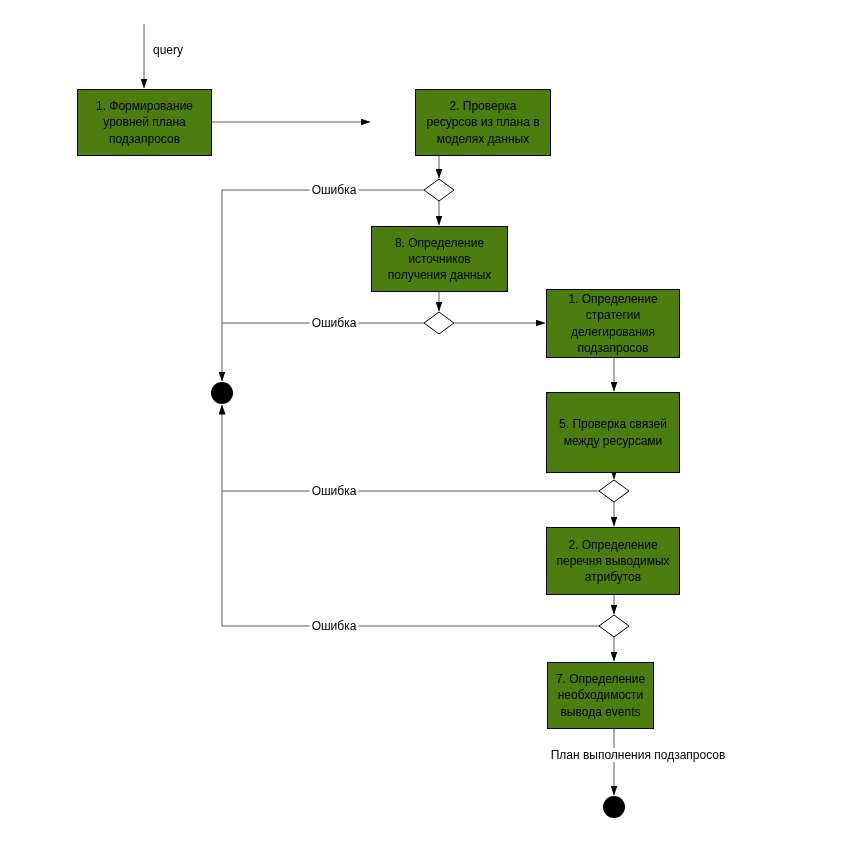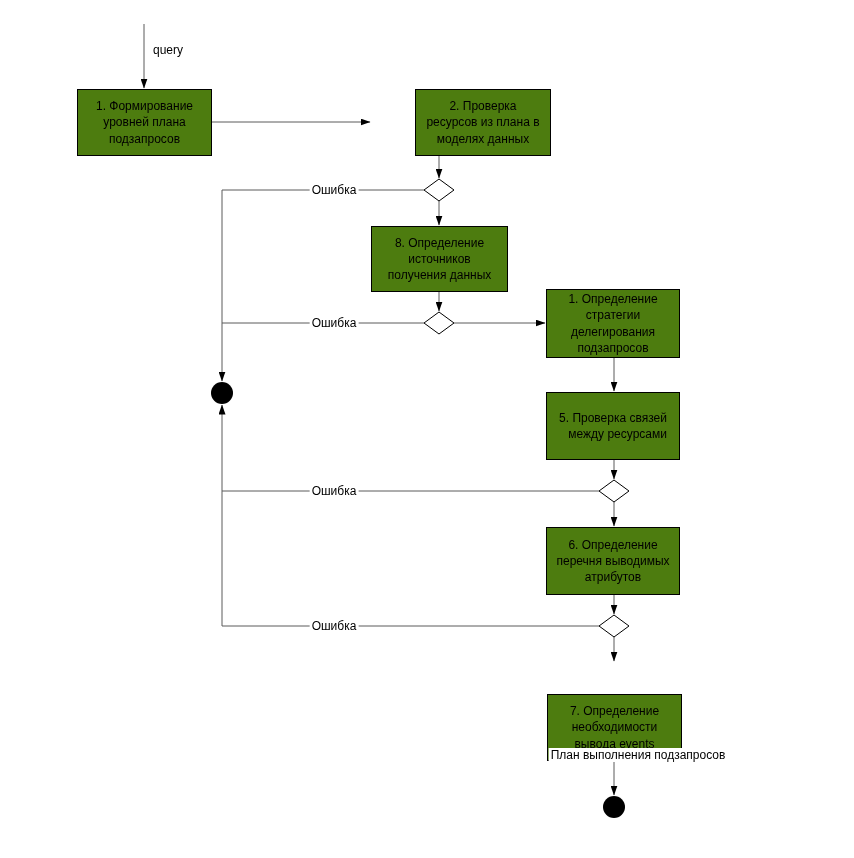--- a/index.html
+++ b/index.html
@@ -91,28 +91,28 @@
 
   <div class="node" style="left:371px; top:226px; width:137px; height:66px;">8. Определение
 источников
 получения данных</div>
 
   <div class="node" style="left:546px; top:289px; width:134px; height:69px;">1. Определение
 стратегии
 делегирования
 подзапросов</div>
 
-  <div class="node" style="left:546px; top:392px; width:134px; height:68px;text-align:right;">5. Проверка связей
+  <div class="node" style="left:546px; top:392px; width:134px; height:81px;">5. Проверка связей
 между ресурсами</div>
 
-  <div class="node" style="left:546px; top:527px; width:134px; height:68px;">6. Определение
+  <div class="node" style="left:546px; top:527px; width:134px; height:68px;">2. Определение
 перечня выводимых
 атрибутов</div>
 
-  <div class="node" style="left:547px; top:662px; width:135px; height:67px;margin-top:32px;">7. Определение
+  <div class="node" style="left:547px; top:662px; width:107px; height:67px;">7. Определение
 необходимости
 вывода events</div>
 
   <span class="edge-label" style="left:144px; top:50px;">query</span>
 
   <span class="edge-label" style="left:310px; top:190px;">Ошибка</span>
 
   <span class="edge-label" style="left:310px; top:323px;">Ошибка</span>
 
   <span class="edge-label" style="left:310px; top:491px;">Ошибка</span>

